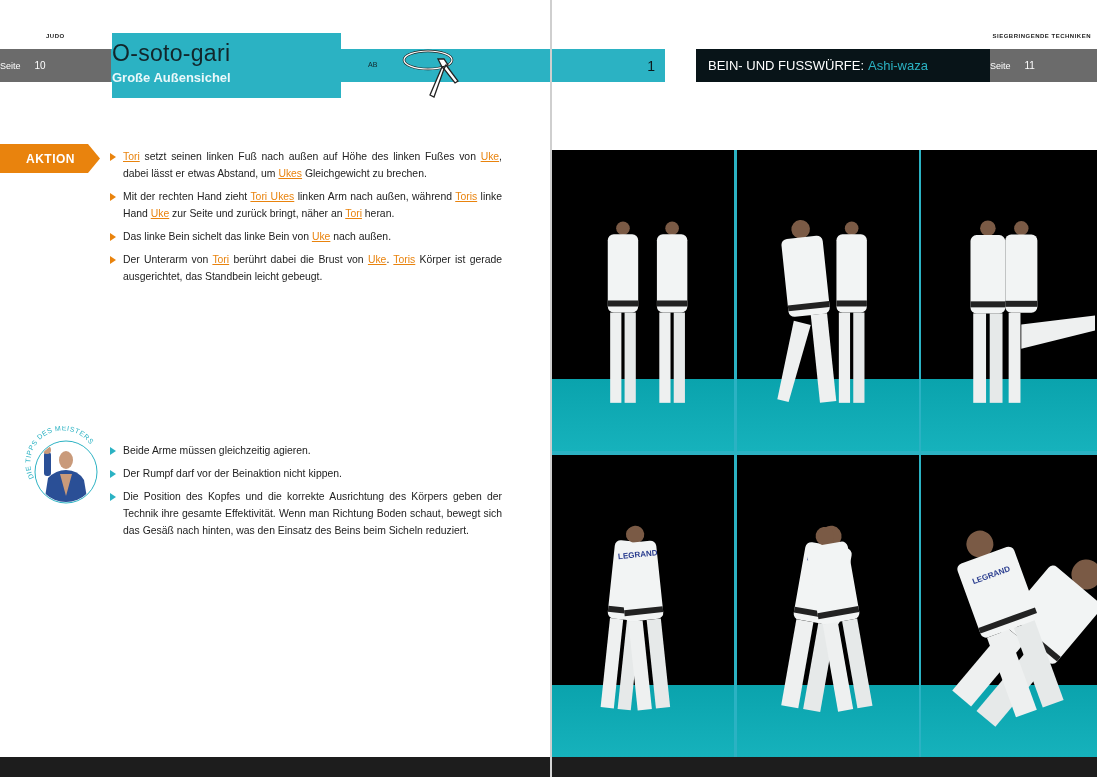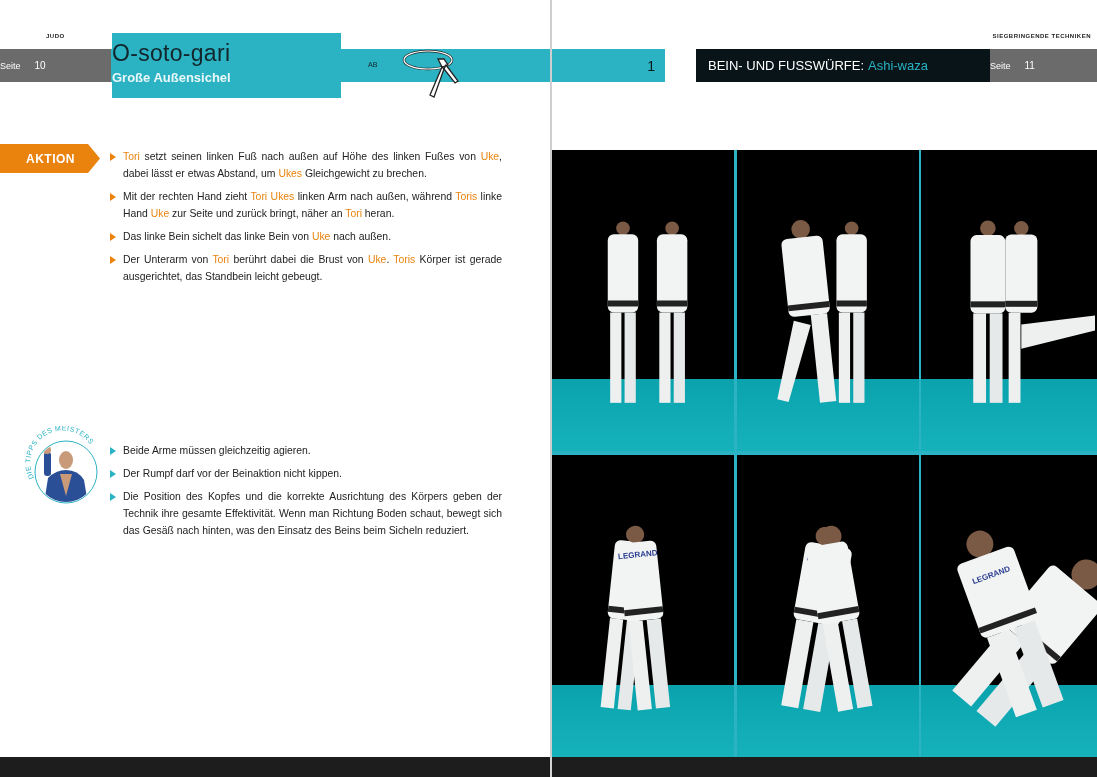--- a/index.html
+++ b/index.html
@@ -32,21 +32,21 @@
     .chapter-title-box .accent { color:#2bb2c3; margin-left:4px; }
     .seite-right { left:990px; width:107px; }
 
     
     .aktion-tag { position:absolute; left:0; top:144px; width:100px; height:29px; background:#e9830d; color:#fff; font-size:12px; font-weight:bold; display:flex; align-items:center; padding-left:26px; letter-spacing:0.5px; clip-path:polygon(0 0, 88% 0, 100% 50%, 88% 100%, 0 100%); }
 
     .bullets { position:absolute; left:110px; width:392px; list-style:none; font-size:10.4px; line-height:17px; color:#222; }
     .bullets li { position:relative; padding-left:13px; margin-bottom:6px; text-align:justify; }
     .bullets .tri { position:absolute; left:0; top:5px; width:0; height:0; border-top:4px solid transparent; border-bottom:4px solid transparent; border-left:6px solid #e9830d; }
     .bullets.tips .tri { border-left-color:#2bb2c3; }
-    .hl { color:#e9830d; }
+    .hl { color:#e9830d;text-decoration:underline; }
     .list-action { top:148px; }
     .list-tips { top:442px; }
 
     .master-badge { position:absolute; left:22px; top:426px; width:82px; height:82px; }
 
     
     .photo-grid { position:absolute; left:552px; top:150px; width:545px; height:607px; background:#2bb2c3; }
     .photo { position:absolute; background:#000; overflow:hidden; }
     .photo .mat { position:absolute; left:0; right:0; bottom:0; height:24%; background:linear-gradient(#0aa3ad,#16b2bc); }
     .photo svg { position:absolute; left:0; top:0; width:100%; height:100%; }

